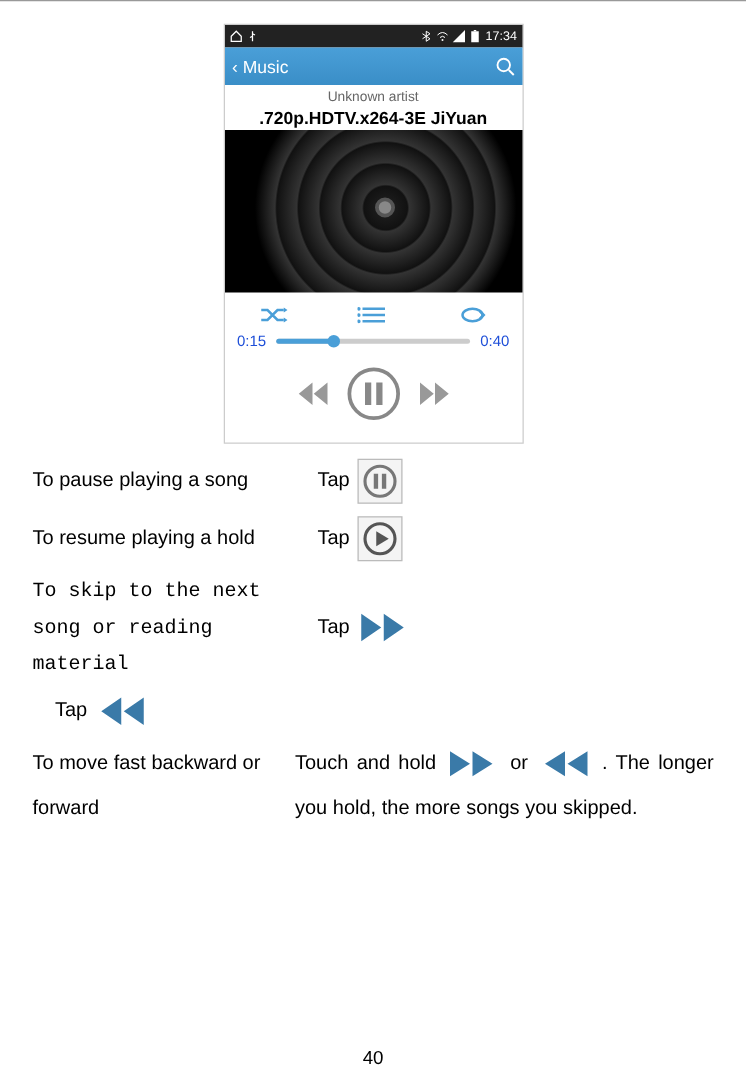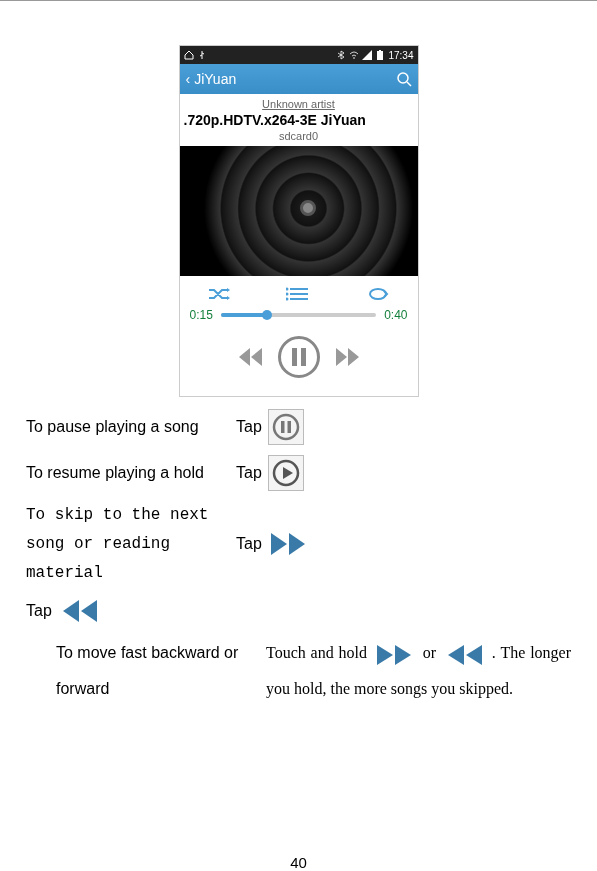--- a/index.html
+++ b/index.html
@@ -1,56 +1,56 @@
 <!DOCTYPE html>
 <html><head>
 <meta charset="utf-8">
 <style>
   * { box-sizing: border-box; margin: 0; padding: 0; }
   body { font-family: Arial, Helvetica, sans-serif; font-size: 15px; color: #000; background: #fff; }
   .page { width: 597px; height: 871px; position: relative; border-top: 1px solid #999; margin: 0 auto; }
-  .phone-wrap { display: flex; justify-content: center; padding-top: 44px; }
+  .phone-wrap { display: flex; justify-content: center; padding-top: 18px; }
   .phone { width: 240px; border: 1px solid #ccc; background: #fff; }
   .statusbar { height: 18px; background: #222; color: #fff; display: flex; justify-content: space-between; align-items: center; font-size: 10px; padding: 0 4px; }
   .status-left { display:flex; gap:3px; align-items:center; }
   .status-right { display:flex; gap:3px; align-items:center; }
   .st-icon { width:10px; height:10px; display:inline-block; }
   .titlebar { height: 30px; background: linear-gradient(#4a9fd8,#3a8ec7); color:#fff; display:flex; align-items:center; padding:0 6px; justify-content:space-between; }
   .back-chevron { font-size:14px; margin-right:4px; }
   .tb-left { display:flex; align-items:center; font-size:14px; }
-  .artist-block { text-align:center; font-size:11px; color:#666; padding:4px 0 2px;text-decoration:underline; }
-  .track-title { font-size:14px; font-weight:bold; padding:0 4px 2px; }
+  .artist-block { text-align:center; font-size:11px; color:#666; padding:4px 0 2px; }
+  .track-title { text-align:center; font-size:14px; font-weight:bold; padding:0 4px 2px; }
   .storage { text-align:center; font-size:11px; color:#666; padding-bottom:4px; }
   .art { width:100%; height:130px; background: radial-gradient(circle at 54% 48%, #222 0, #111 12%, #333 13%, #111 24%, #333 25%, #111 36%, #333 37%, #111 48%, #333 49%, #111 60%, #333 61%, #000 72%, #000 100%); position:relative; }
   .art::after { content:""; position:absolute; left:54%; top:48%; transform:translate(-50%,-50%); width:10px; height:10px; background:#888; border-radius:50%; border:3px solid #555; }
   .mode-row { display:flex; justify-content:space-around; align-items:center; padding:10px 0 6px; }
   .mode-icon { width:24px; height:16px; }
-  .progress-row { display:flex; align-items:center; justify-content:space-between; padding:0 10px; font-size:12px; color:#15803d; }
+  .progress-row { display:flex; align-items:center; justify-content:space-between; padding:0 10px; font-size:12px; color:#1d4ed8; }
   .progress-bar { flex:1; height:4px; background:#ccc; margin:0 8px; position:relative; border-radius:2px; }
   .progress-fill { position:absolute; left:0; top:0; height:100%; width:30%; background:#4a9fd8; border-radius:2px; }
   .progress-thumb { position:absolute; left:30%; top:50%; transform:translate(-50%,-50%); width:10px; height:10px; background:#4a9fd8; border-radius:50%; }
   .controls-row { display:flex; justify-content:center; align-items:center; gap:14px; padding:14px 0 18px; }
   .ctrl-prev, .ctrl-next { width:26px; height:22px; }
   .ctrl-play { width:42px; height:42px; border:3px solid #888; border-radius:50%; display:flex; align-items:center; justify-content:center; }
   .pause-bars { width:14px; height:18px; display:flex; justify-content:space-between; }
   .pause-bars span { width:5px; background:#888; }
 
   
   .instr { padding: 12px 26px 0 26px; }
   .row { display:flex; align-items:center; margin-bottom:10px;justify-content:flex-end; }
   .row .left { width: 210px; font-size:16px; line-height:1.8; }
-  .row .right { flex:1; display:flex; align-items:center; gap:6px; font-size:16px; }
+  .row .right { flex:1; display:flex; align-items:center; gap:6px; font-size:16px;margin-left:18px; }
   .icon-box { width:36px; height:36px; border:1px solid #bbb; background:#f4f4f4; display:flex; align-items:center; justify-content:center; }
   .icon-box.no-border { border:none; background:transparent; width:42px; height:28px; }
   .row.justify .left { line-height:1.8;font-family:Liberation Mono, monospace; }
   .final-row { display:flex; margin-top:6px; }
-  .final-row .left { width:210px; font-size:16px; line-height:2.2;margin-left:30px; }
-  .final-row .right { flex:1; font-size:16px; line-height:2.2; text-align:justify;font-family:Liberation Serif, serif; }
+  .final-row .left { width:210px; font-size:16px; line-height:2.2; }
+  .final-row .right { flex:1; font-size:16px; line-height:2.2; text-align:justify; }
   .inline-icon { display:inline-block; vertical-align:middle; width:40px; height:22px; margin:0 3px; }
-  .page-num { position:absolute; bottom:0; left:0; right:0; text-align:center; font-size:15px; }
+  .page-num { position:absolute; bottom:16px; left:0; right:0; text-align:center; font-size:15px; }
 
   svg { display:block; }
 </style>
 </head>
 <body>
 
 <div class="page">
 
   <div class="phone-wrap">
     <div class="phone">
@@ -91,33 +91,32 @@
                 <rect x="4" y="0" width="2" height="1" fill="#fff"></rect>
               </svg>
           </span>
           <span>17:34</span>
         </div>
       </div>
 
       <div class="titlebar">
         <div class="tb-left">
           <span class="back-chevron">‹</span>
-          <span>JiYuan</span>
+          <span>Music</span>
         </div>
         <span>
           <svg width="16" height="16" viewBox="0 0 16 16">
               <circle cx="7" cy="7" r="5" stroke="#fff" stroke-width="1.5" fill="none"></circle>
               <line x1="11" y1="11" x2="15" y2="15" stroke="#fff" stroke-width="1.5"></line>
             </svg>
         </span>
       </div>
 
       <div class="artist-block">Unknown artist</div>
       <div class="track-title">.720p.HDTV.x264-3E JiYuan</div>
-      <div class="storage">sdcard0</div>
 
       <div class="art"></div>
 
       <div class="mode-row">
         <span class="mode-icon">
           <svg viewBox="0 0 24 16">
               <path d="M2 4 L7 4 L15 12 L20 12 M2 12 L7 12 L15 4 L20 4" stroke="#4a9fd8" stroke-width="2" fill="none"></path>
               <path d="M20 2 L23 4 L20 6 Z M20 10 L23 12 L20 14 Z" fill="#4a9fd8"></path>
             </svg>
         </span>

